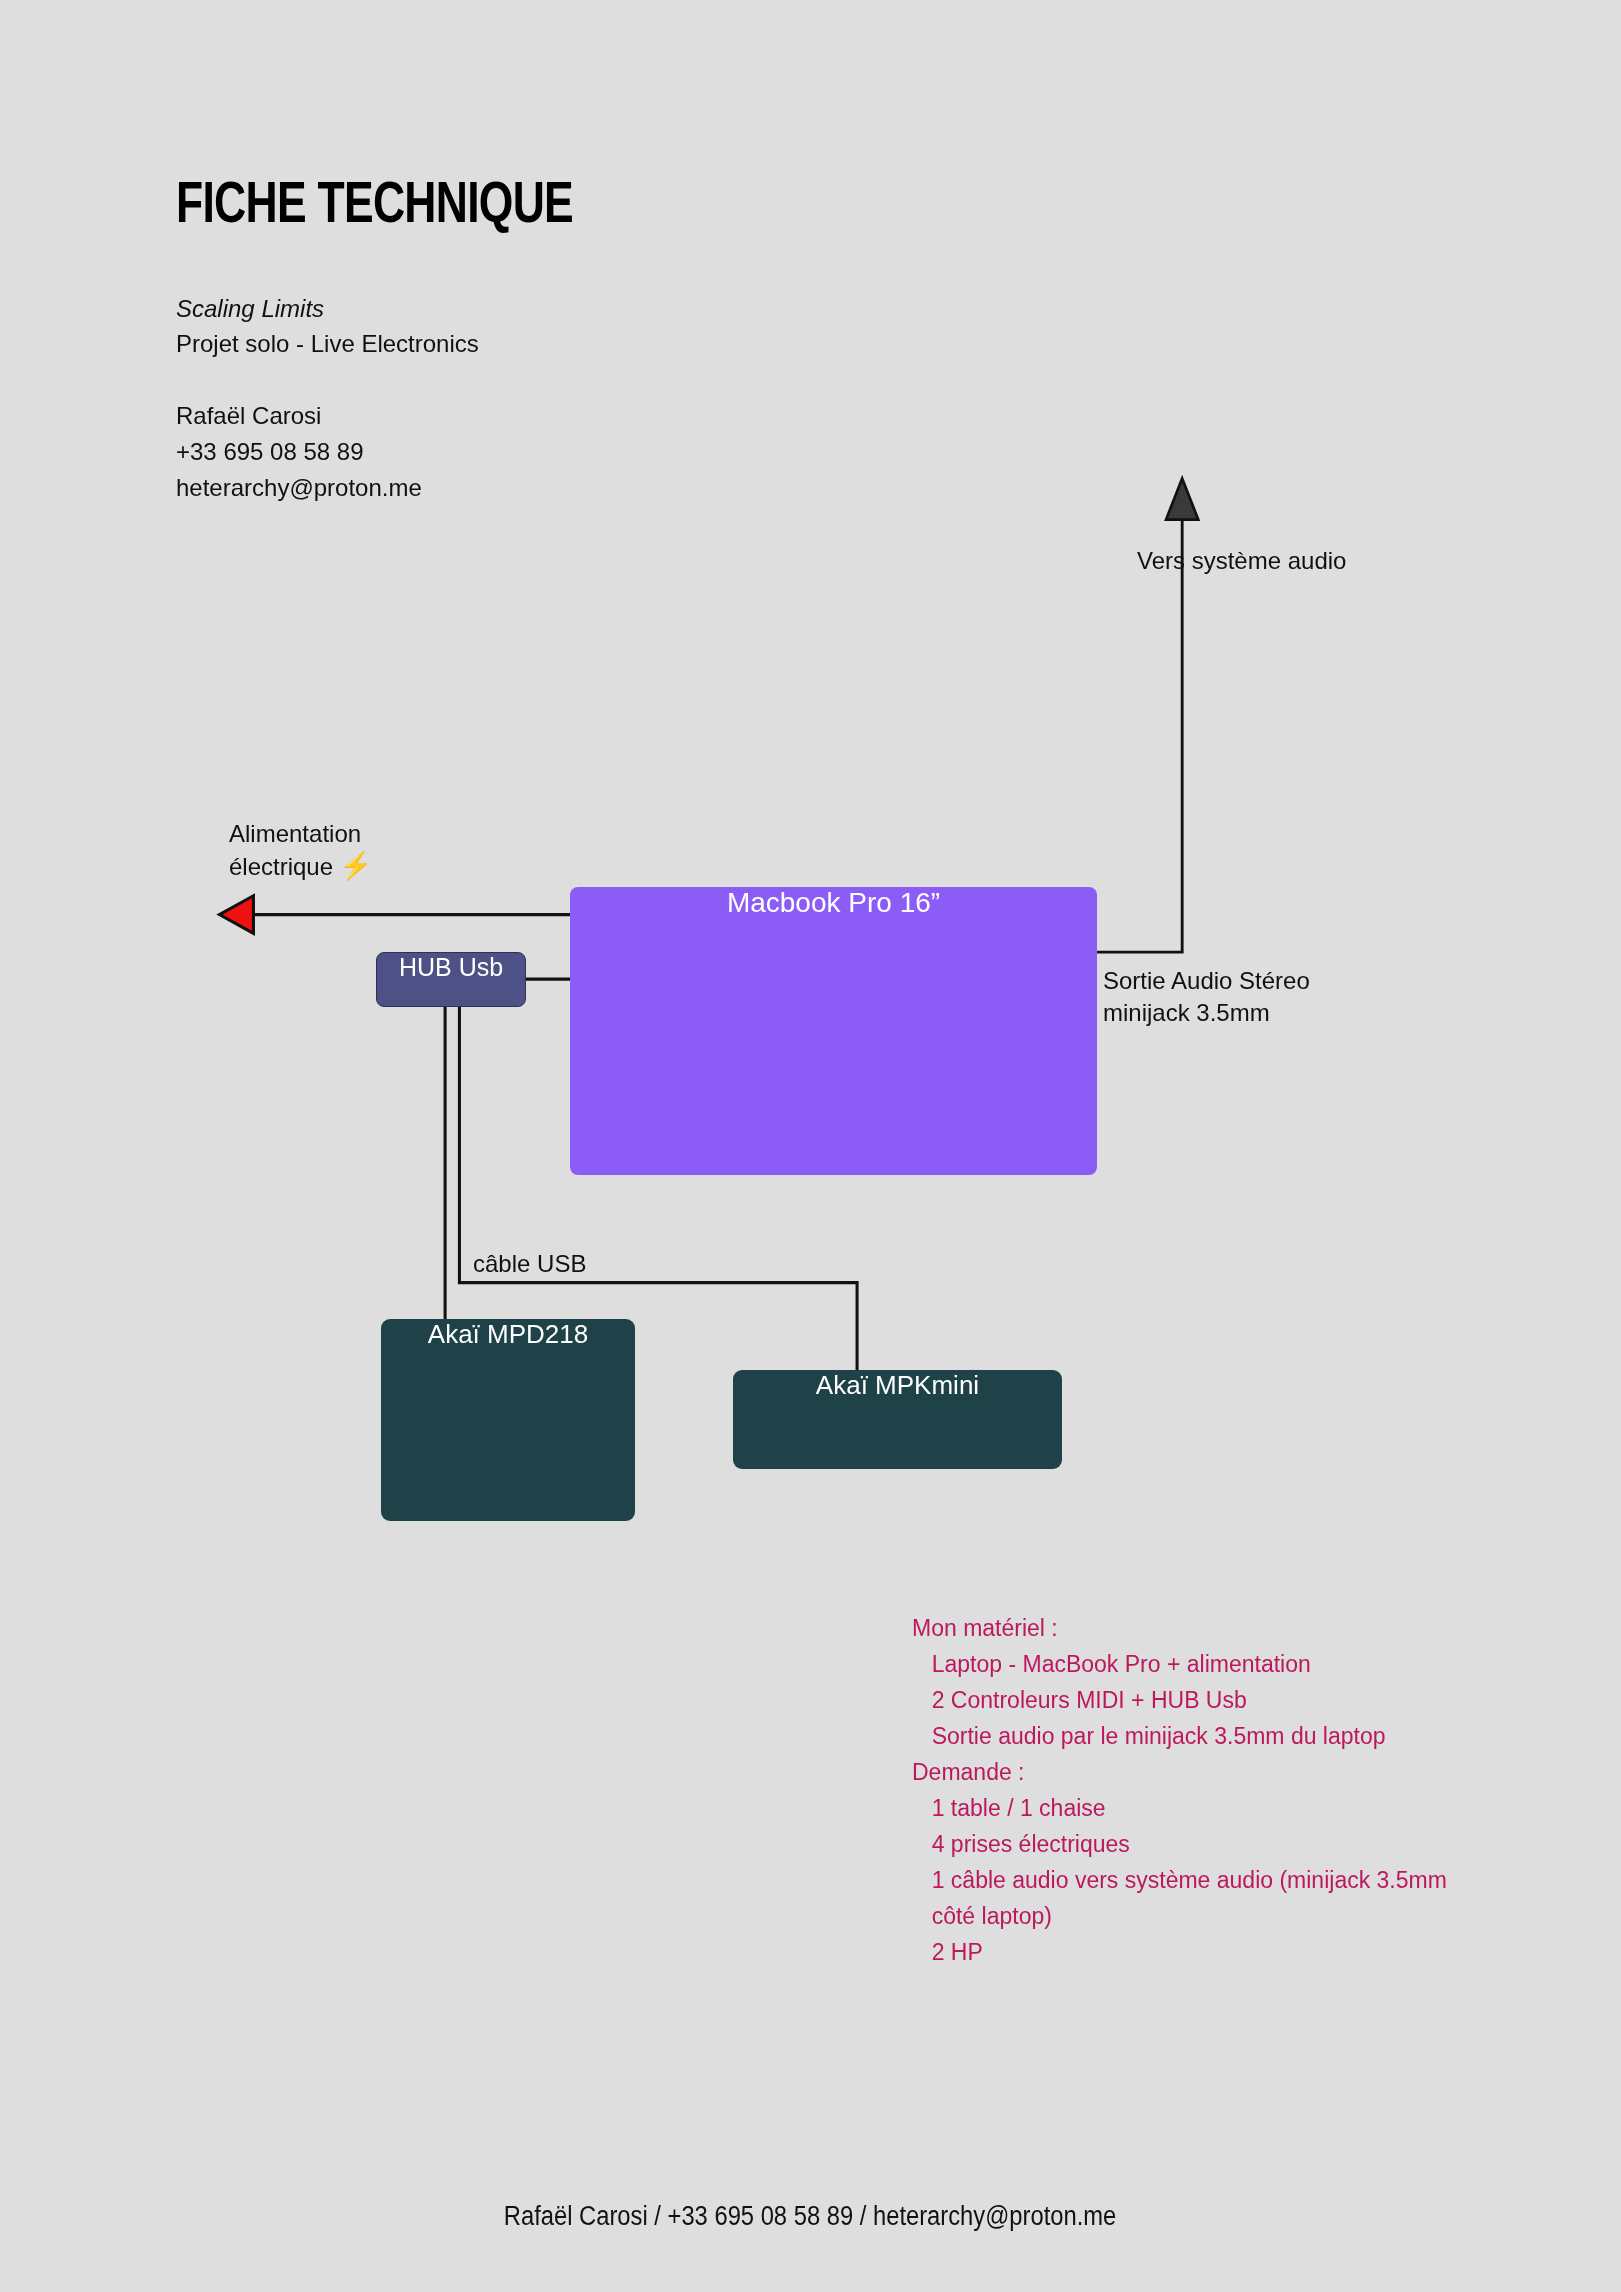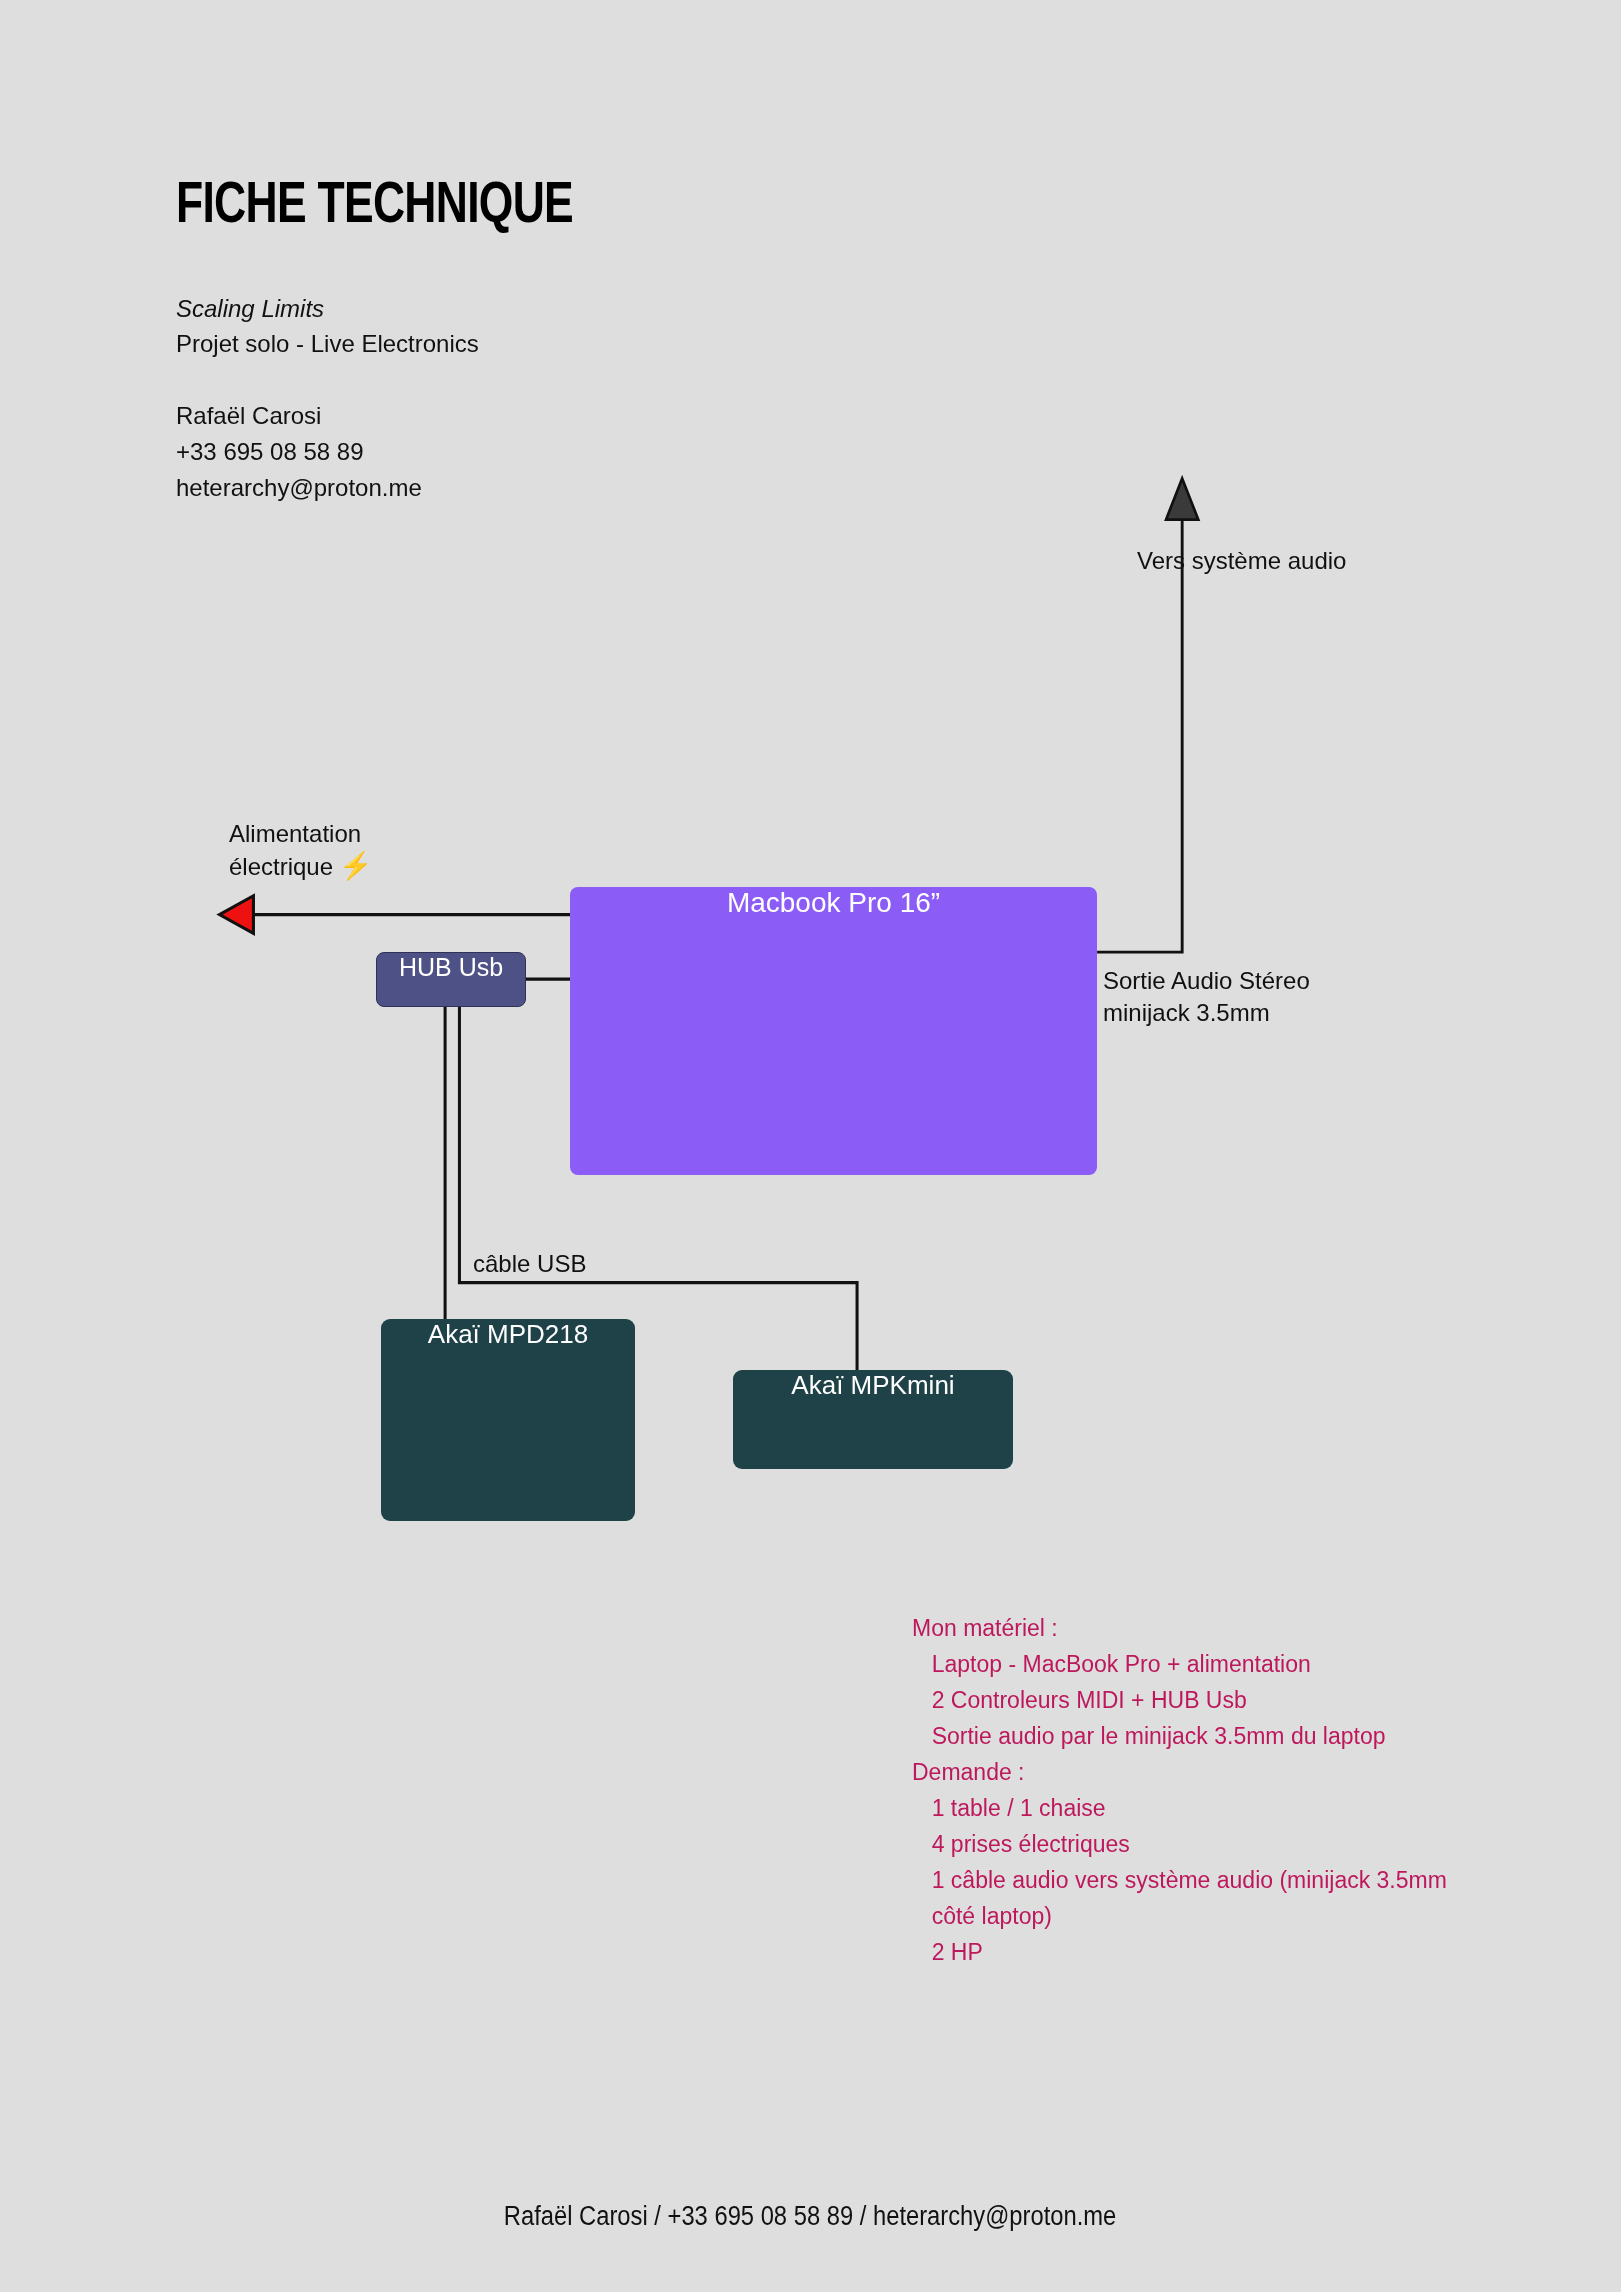--- a/index.html
+++ b/index.html
@@ -116,21 +116,21 @@
     height: 202px;
     background: #1e4248;
     border-radius: 9px;
     font-size: 26px;
     margin-left: 33px;
   }
 
   .node-mpk {
     left: 733px;
     top: 1370px;
-    width: 280px;
+    width: 329px;
     height: 99px;
     background: #1e4248;
     border-radius: 9px;
     font-size: 26px;
   }
 
   
   .dlabel {
     position: absolute;
     font-size: 24px;

